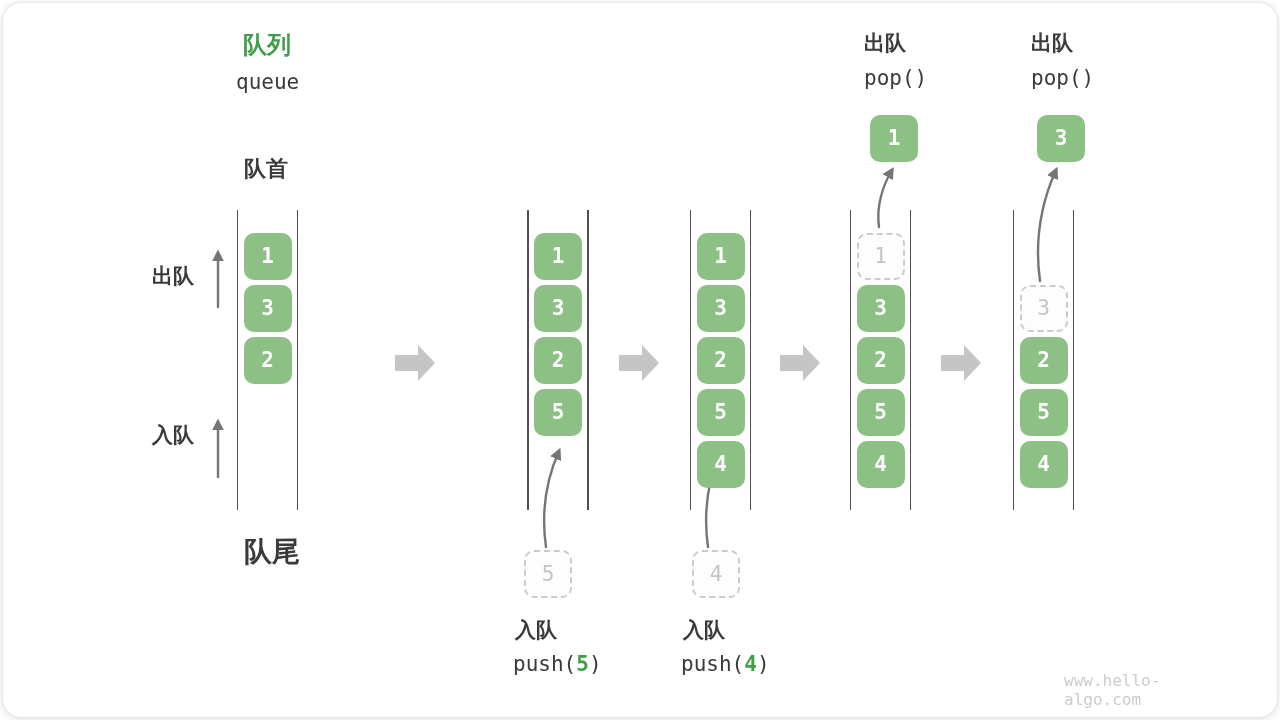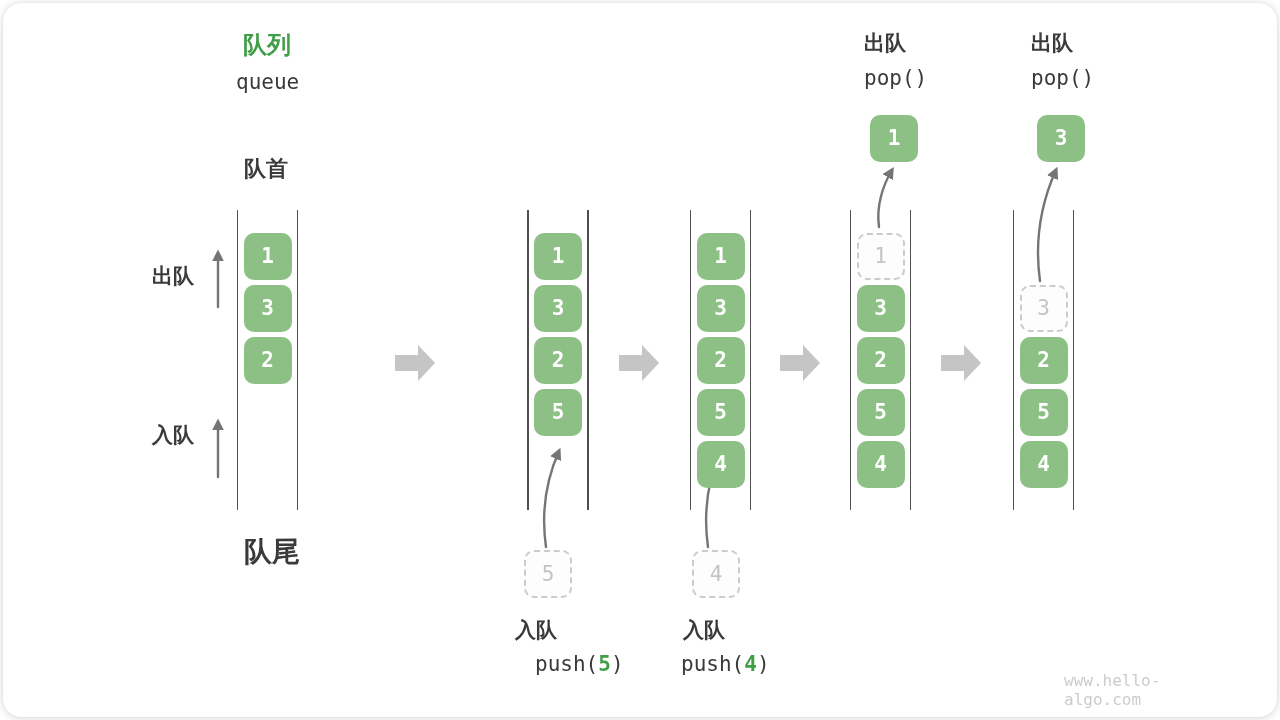--- a/index.html
+++ b/index.html
@@ -94,21 +94,21 @@
       </div>
       <div style="position: absolute; inset: 0px;">
         <div class="wall" style="left: 527px; top: 210px; height: 300px;"></div>
         <div class="wall" style="left: 587.4px; top: 210px; height: 300px;"></div>
         <div class="cell solid" style="left: 534px; top: 233px;">1</div>
         <div class="cell solid" style="left: 534px; top: 285px;">3</div>
         <div class="cell solid" style="left: 534px; top: 337px;">2</div>
         <div class="cell solid" style="left: 534px; top: 389px;">5</div>
         <div class="cell staged" style="left: 524px; top: 550px;">5</div>
         <div class="op-label" style="left: 515px; top: 618px;">入队</div>
-        <div class="op-code" style="left: 513px; top: 653px; margin-left: 22px;"><span>push(</span><span class="code-arg">5</span><span>)</span></div>
+        <div class="op-code" style="left: 513px; top: 653px;"><span>push(</span><span class="code-arg">5</span><span>)</span></div>
       </div>
       <div style="position: absolute; inset: 0px;">
         <div class="wall" style="left: 689.5px; top: 210px; height: 300px;"></div>
         <div class="wall" style="left: 749.9px; top: 210px; height: 300px;"></div>
         <div class="cell solid" style="left: 696.5px; top: 233px;">1</div>
         <div class="cell solid" style="left: 696.5px; top: 285px;">3</div>
         <div class="cell solid" style="left: 696.5px; top: 337px;">2</div>
         <div class="cell solid" style="left: 696.5px; top: 389px;">5</div>
         <div class="cell solid" style="left: 696.5px; top: 441px;">4</div>
         <div class="cell staged" style="left: 692px; top: 550px;">4</div>

